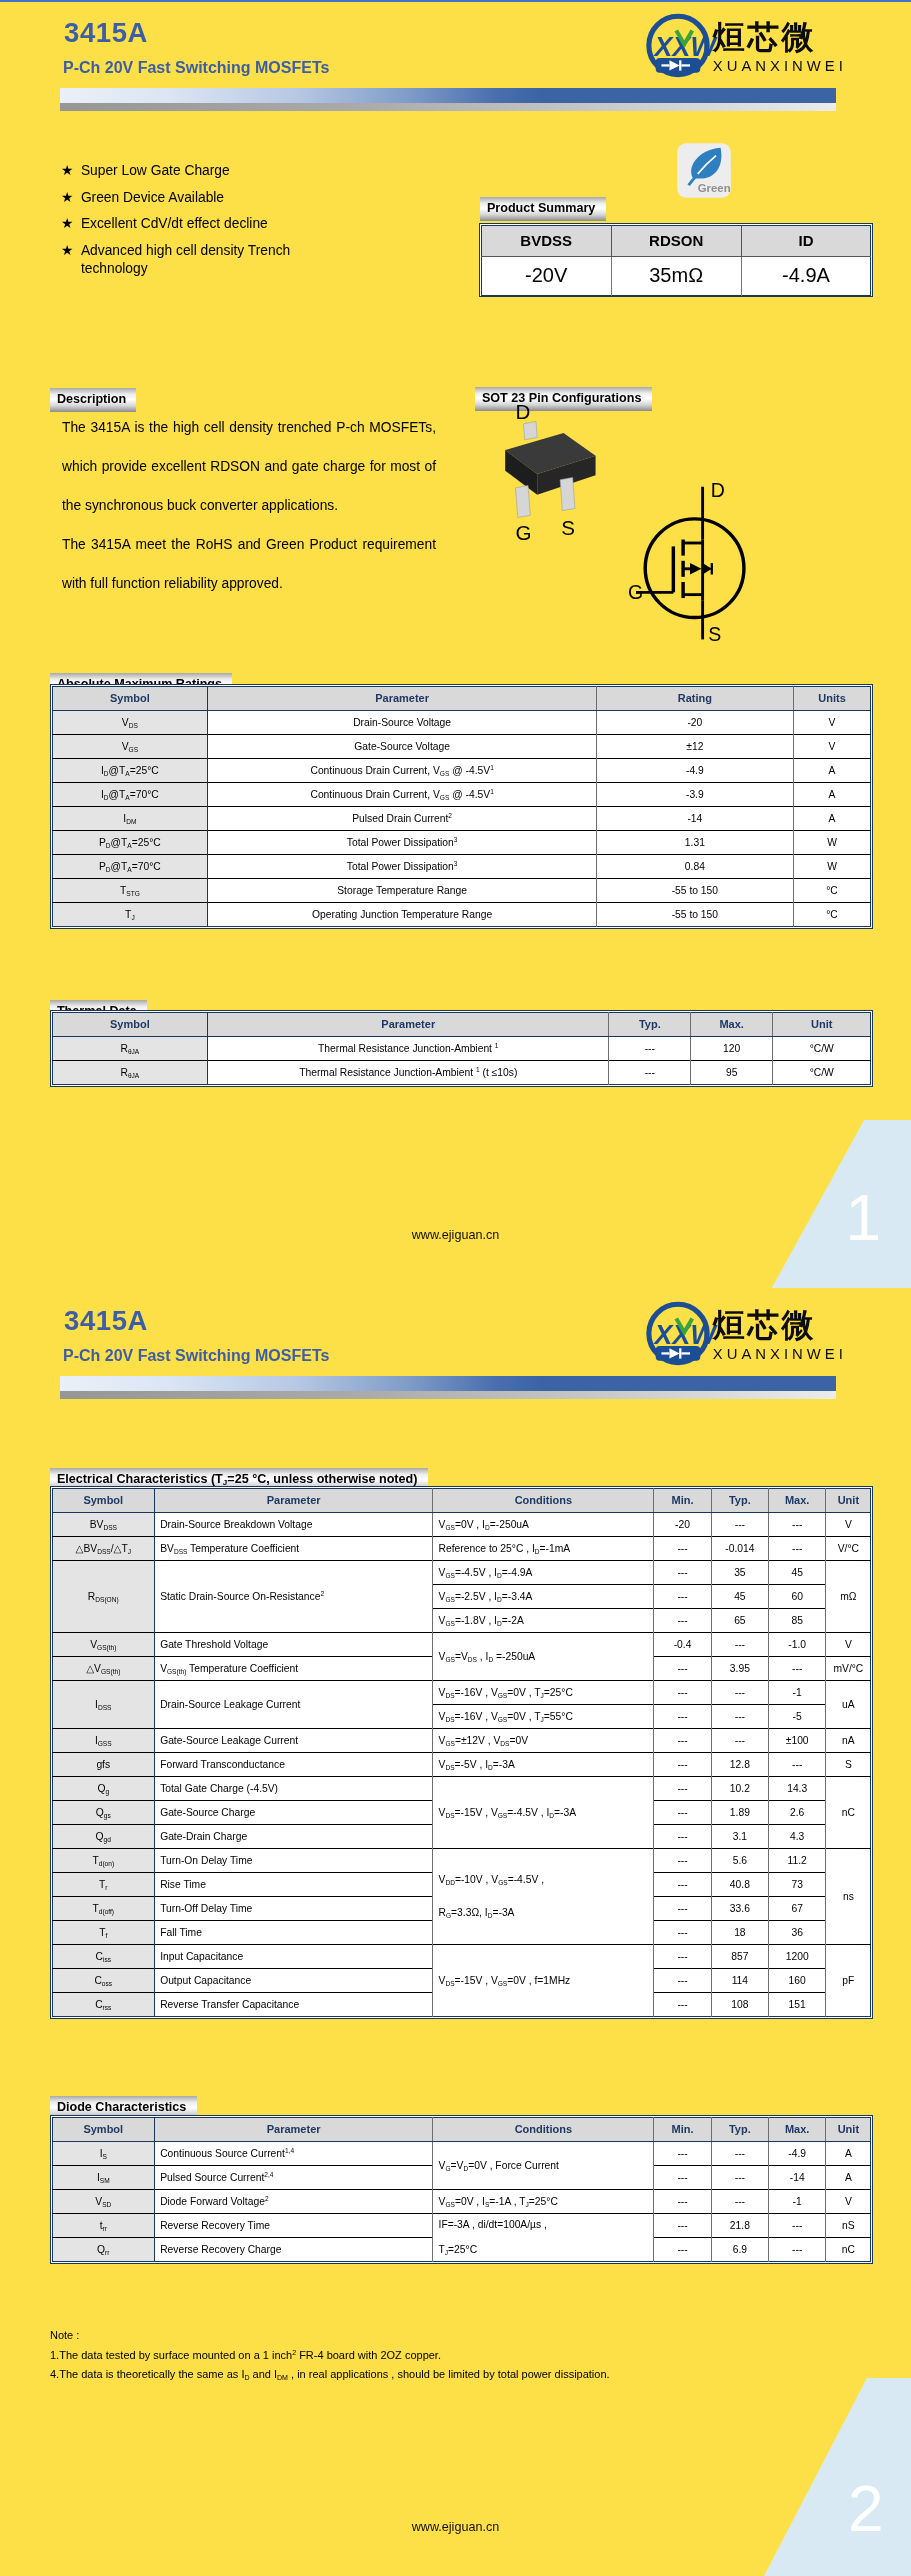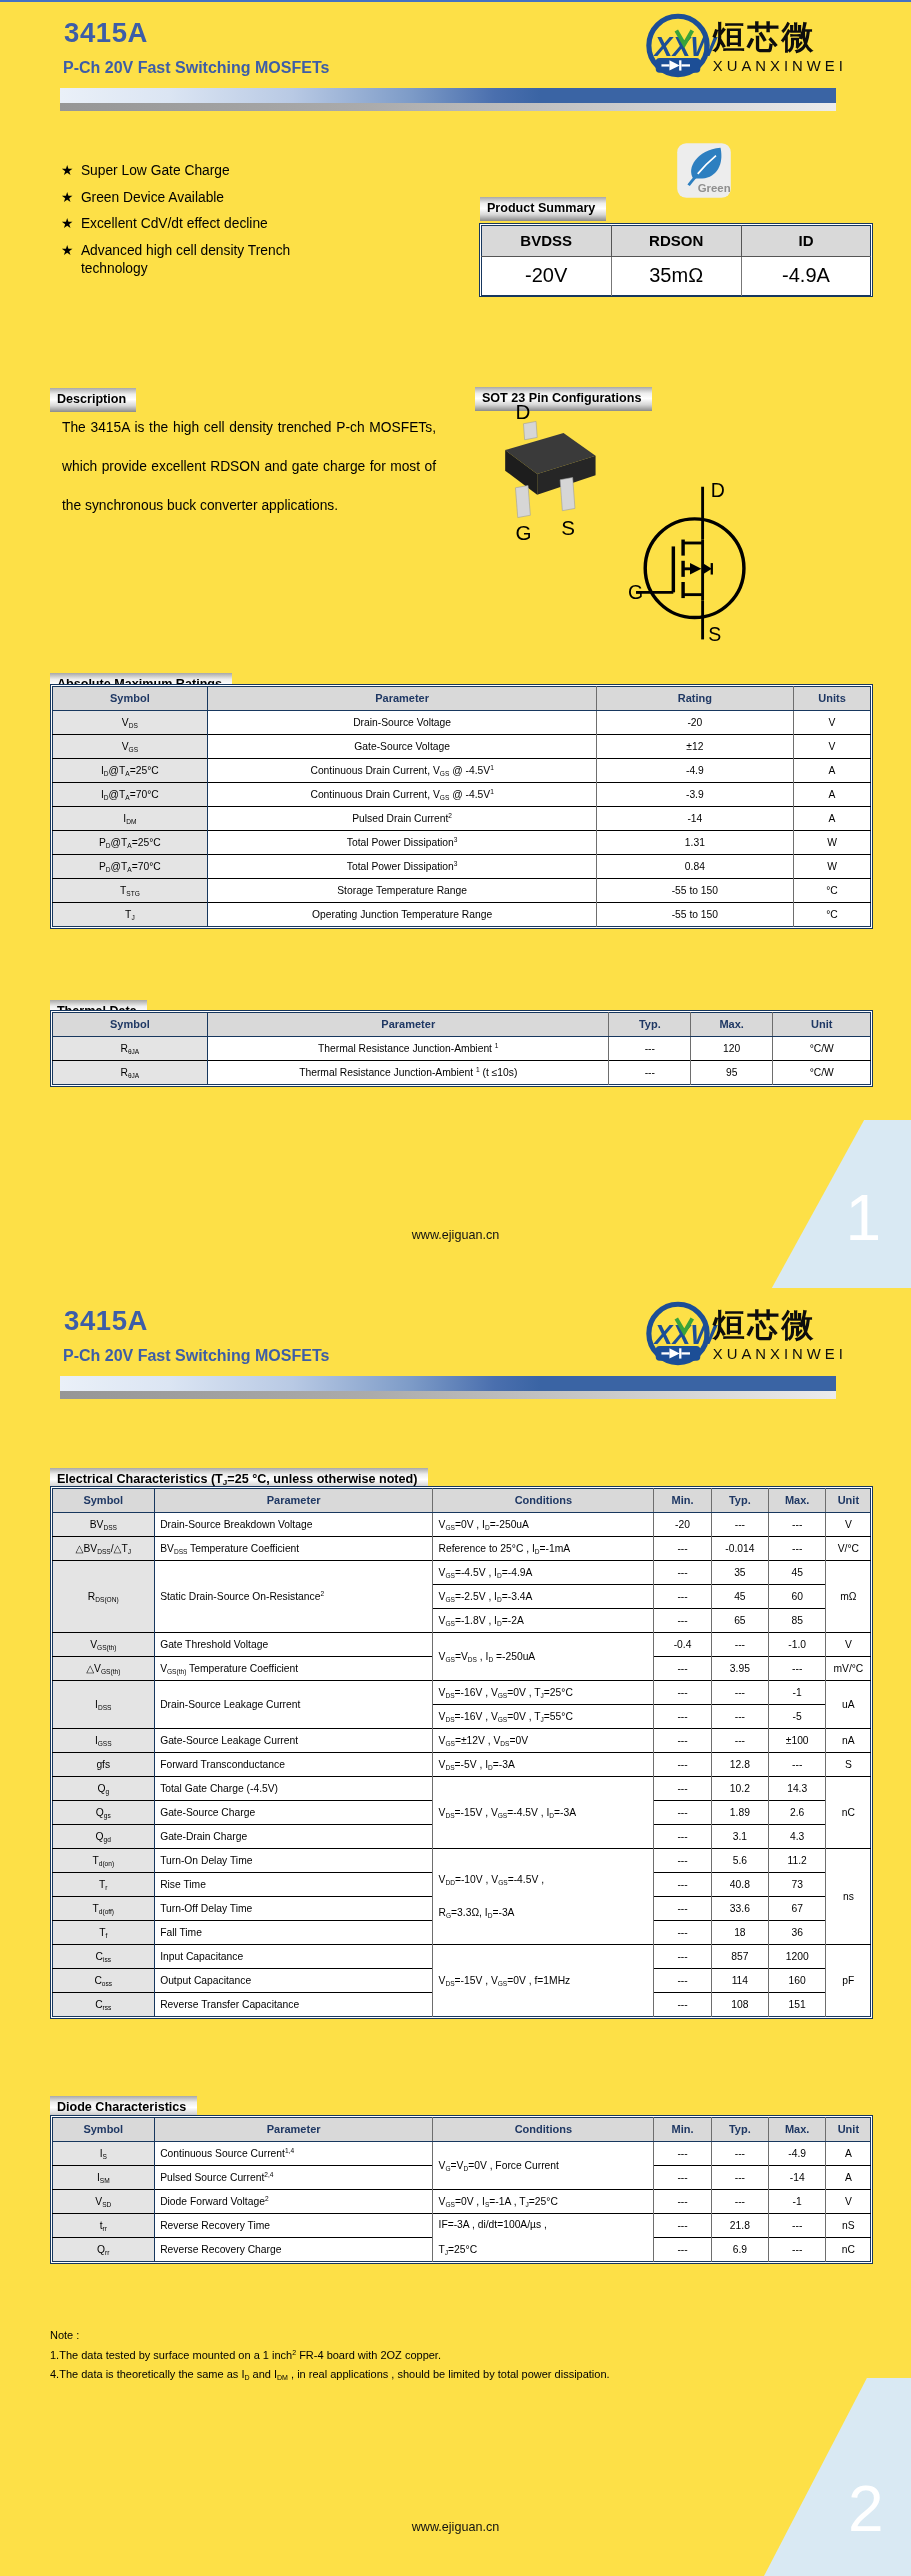--- a/index.html
+++ b/index.html
@@ -148,20 +148,21 @@
         <td>35mΩ</td>
         <td>-4.9A</td>
       </tr>
     </tbody>
       </table>
   </div>
 
   <div class="seclabel" style="left:50px; top:356px;">Description</div>
   <div class="desc">
     <p>The 3415A is the high cell density trenched P-ch MOSFETs, which provide excellent RDSON and gate charge for most of the synchronous buck converter applications.</p>
+    <p>The 3415A meet the RoHS and Green Product requirement with full function reliability approved.</p>
   </div>
 
   <div class="seclabel" style="left:475px; top:355px;">SOT 23 Pin Configurations</div>
   <div style="position:absolute; left:488px; top:402px;">
     <svg width="123" height="143" viewBox="0 0 215 250">
       <text x="48" y="30" font-size="36">D</text>
       <polygon points="62,38 84,34 86,62 64,66" fill="#d6d6d6" stroke="#9a9a9a" stroke-width="1"></polygon>
       <polygon points="30,84 132,54 188,94 86,126" fill="#3a3a3a"></polygon>
       <polygon points="30,84 86,126 86,162 30,120" fill="#1d1d1d"></polygon>
       <polygon points="86,126 188,94 188,128 86,162" fill="#262626"></polygon>

